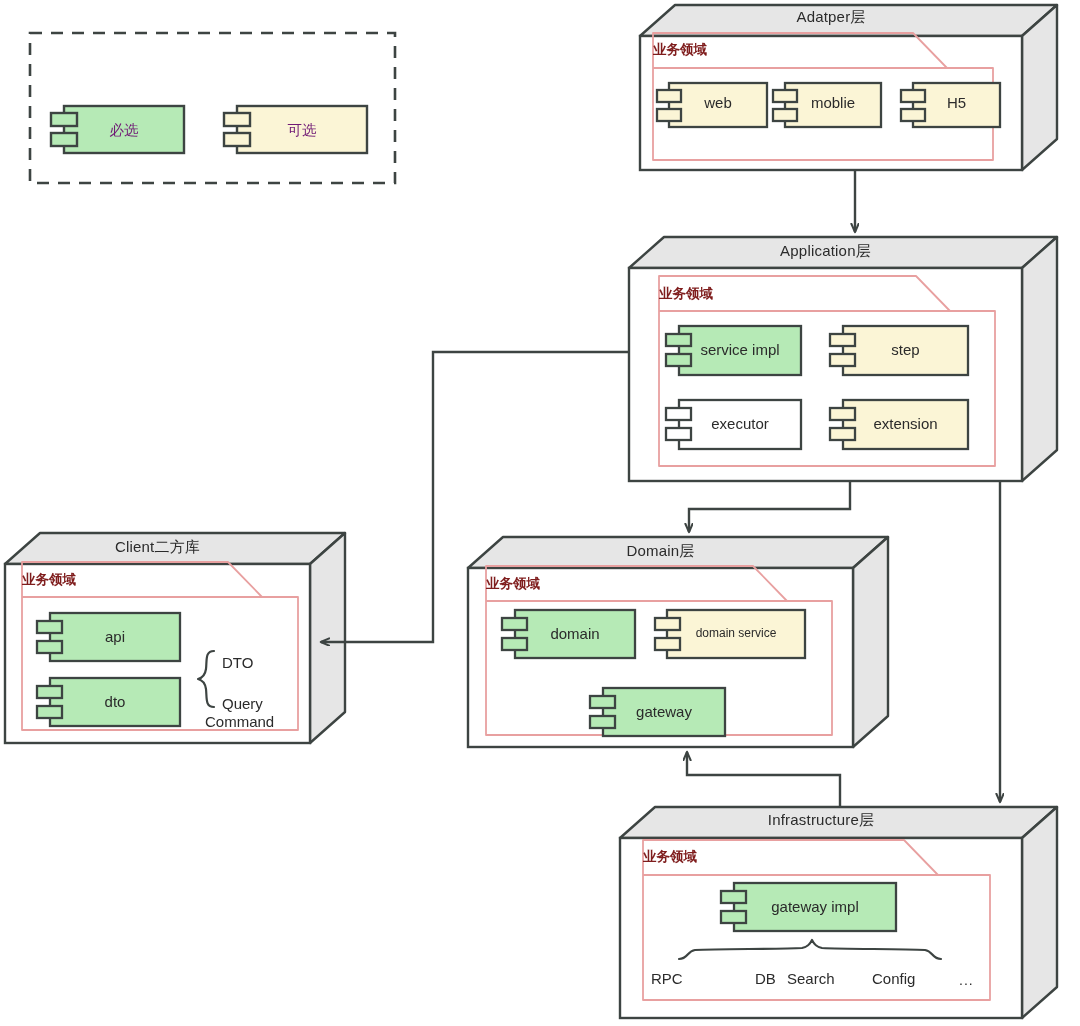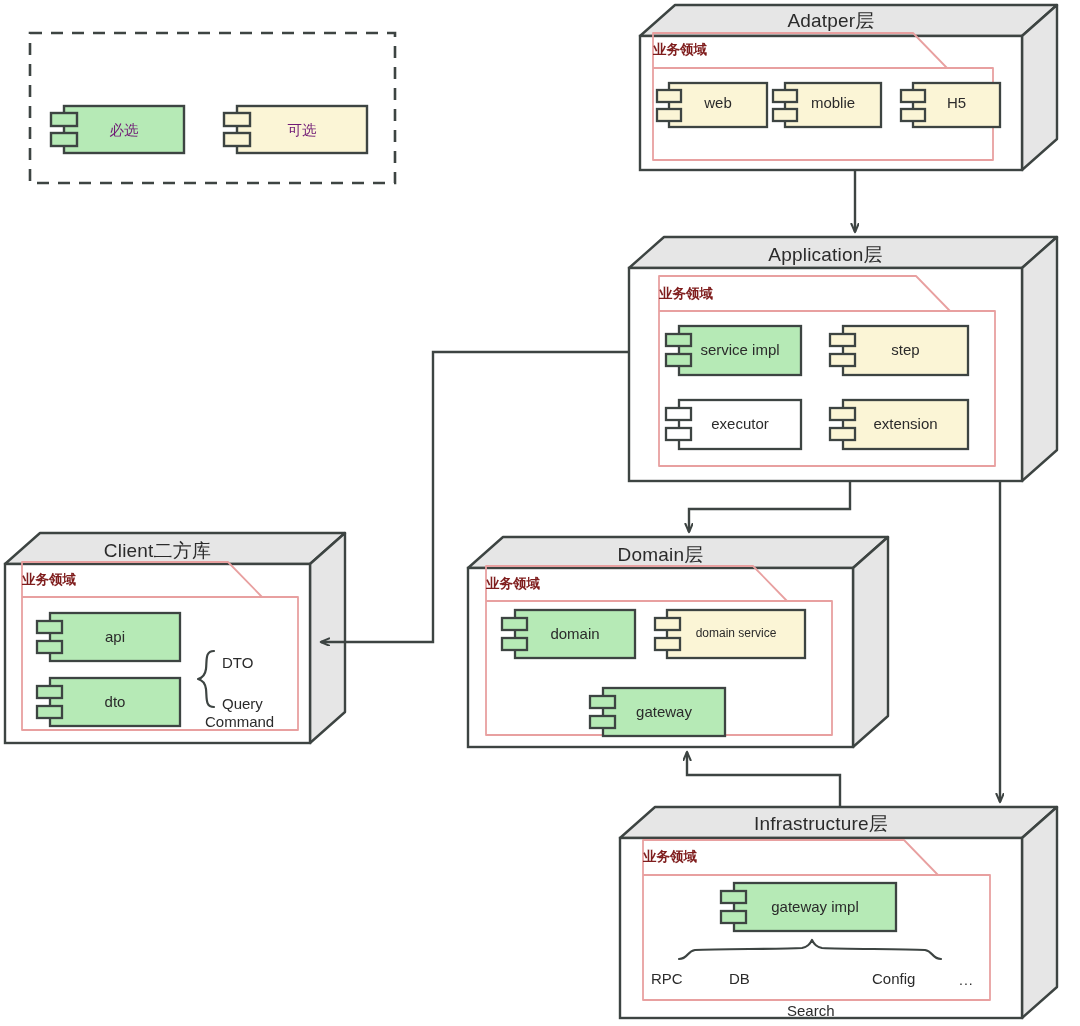--- a/index.html
+++ b/index.html
@@ -26,21 +26,21 @@
     height: 1026px;
     pointer-events: none;
   }
   .lbl {
     position: absolute;
     white-space: nowrap;
     pointer-events: none;
   }
   
   .box-title {
-    font-size: 19px;
+    font-size: 15px;
     color: #2b2b2b;
     text-align: center;
     letter-spacing: .2px;
   }
   
   .pkg-title {
     font-size: 13.5px;
     font-weight: bold;
     color: #7f1d1d;
   }
@@ -262,18 +262,18 @@
   <div class="lbl box-title" style="left:468px; top:542px; width:385px;">Domain层</div>
   <div class="lbl pkg-title" style="left:486px; top:575px; width:267px;">业务领域</div>
   <div class="lbl comp-label" style="left:515px; top:625px; width:120px;">domain</div>
   <div class="lbl comp-label small" style="left:667px; top:626px; width:138px;">domain service</div>
   <div class="lbl comp-label" style="left:603px; top:703px; width:122px;">gateway</div>
 
   <div class="lbl box-title" style="left:620px; top:811px; width:402px;">Infrastructure层</div>
   <div class="lbl pkg-title" style="left:643px; top:848px; width:261px;">业务领域</div>
   <div class="lbl comp-label" style="left:734px; top:898px; width:162px;">gateway impl</div>
   <div class="lbl brace-label" style="left:651px; top:970px;">RPC</div>
-  <div class="lbl brace-label" style="left:729px; top:970px;text-align:right;">DB</div>
-  <div class="lbl brace-label" style="left:787px; top:970px;margin-top:32px;">Search</div>
+  <div class="lbl brace-label" style="left:755px; top:970px;text-align:right;">DB</div>
+  <div class="lbl brace-label" style="left:787px; top:970px;">Search</div>
   <div class="lbl brace-label" style="left:872px; top:970px;">Config</div>
   <div class="lbl brace-label dots" style="left:959px; top:972px;">...</div>
 
 </div>
 
 </body></html>

